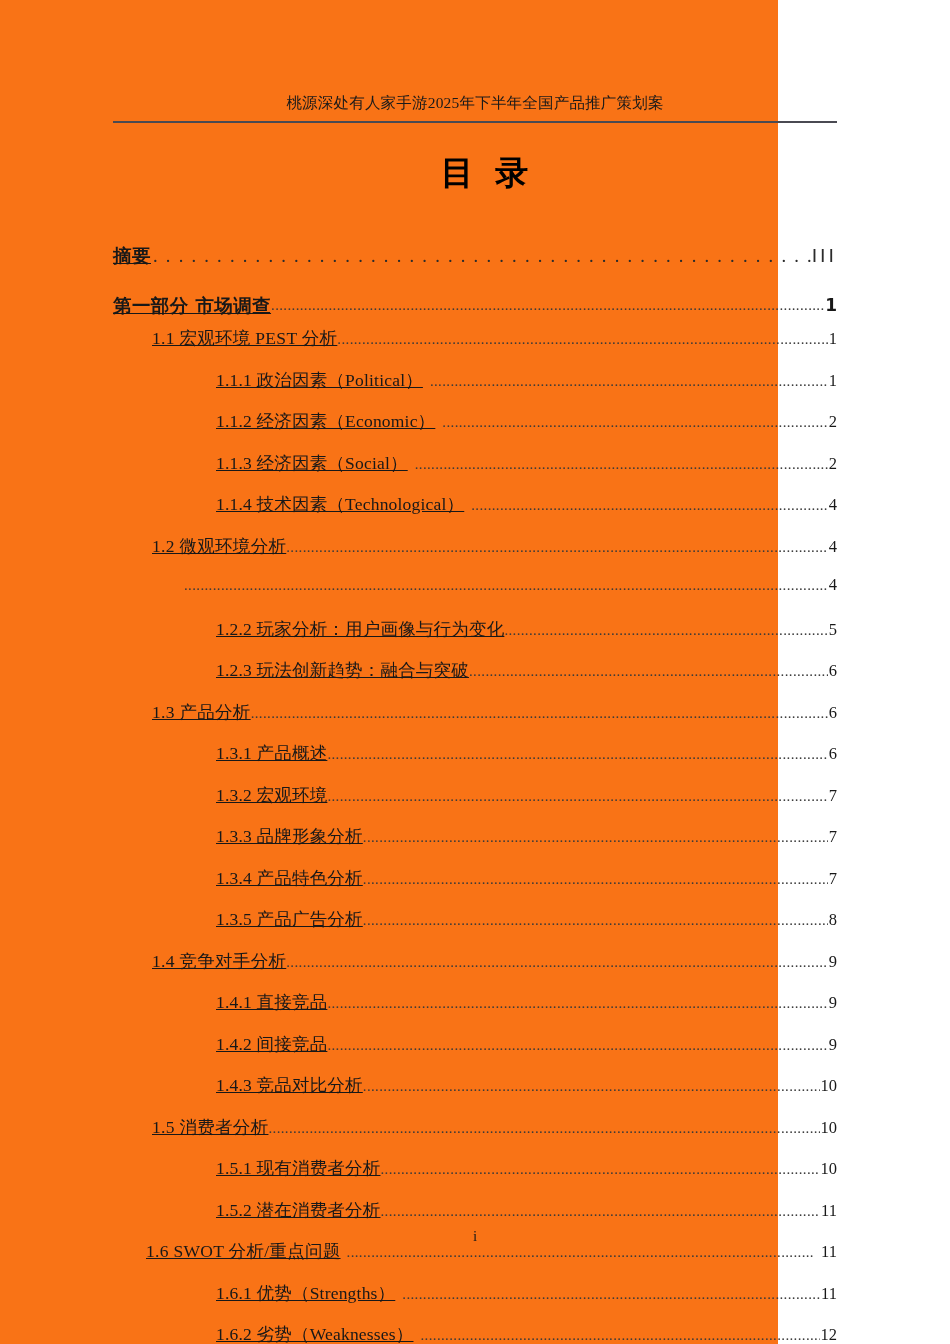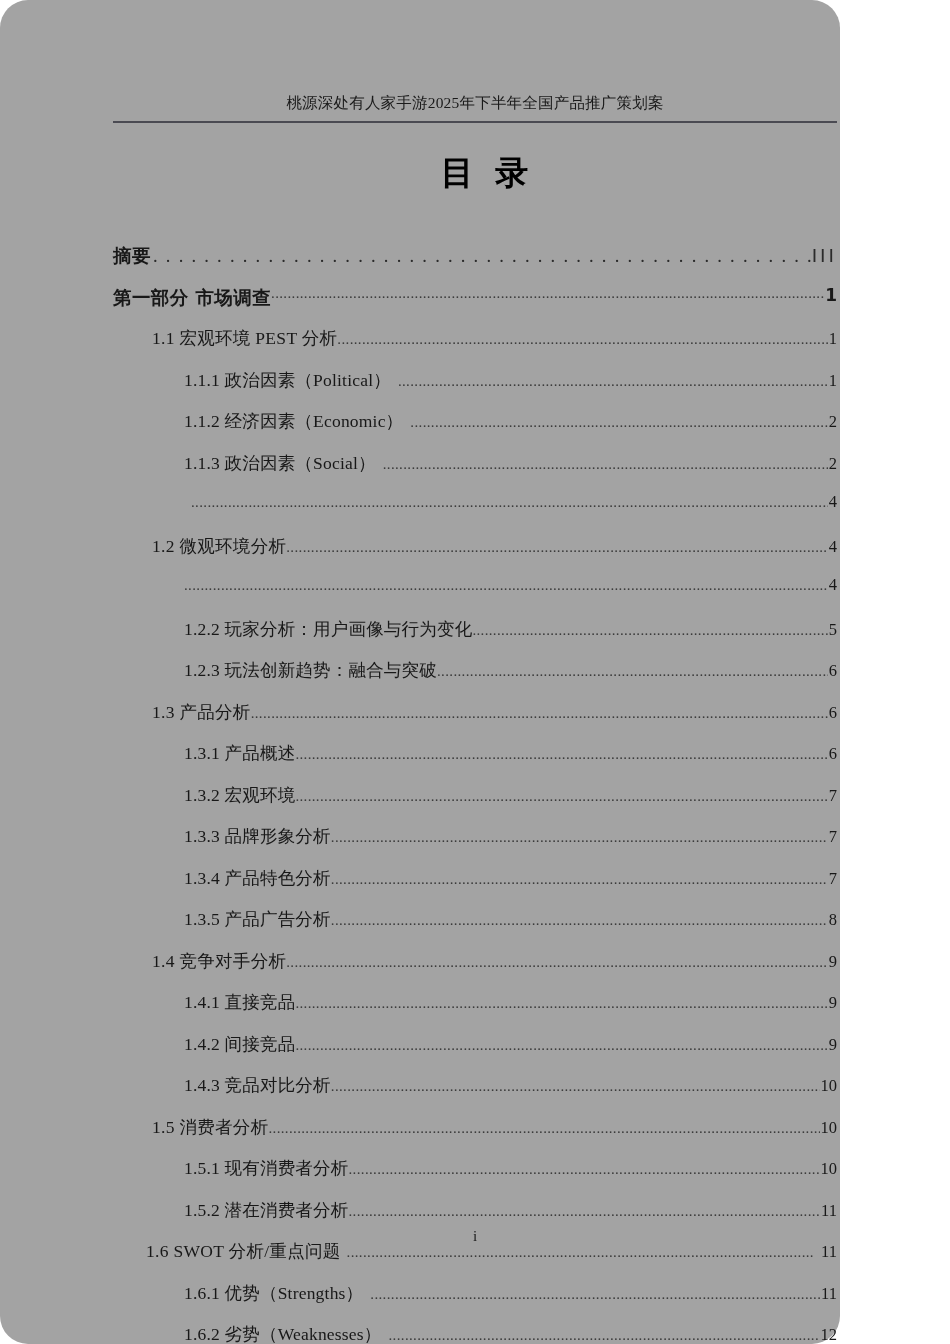--- a/index.html
+++ b/index.html
@@ -12,24 +12,23 @@
     height: 1344px;
     position: relative;
     font-family: "Liberation Serif", "DejaVu Serif", serif;
     color: #000000;
     overflow: hidden;
   }
 
   .page {
     position: absolute;
     inset: 0;
-    width: 840px;
+    width: 778px;
     height: 1344px;
-    background: #a3a3a3;
-    border-radius: 28px;
+    background: #f97316;
   }
 
   
   .header-block {
     position: absolute;
     left: 113px;
     top: 92px;
     width: 724px;
   }
   .header-text {
@@ -75,20 +74,21 @@
     align-items: flex-end;
     width: 100%;
     height: 41.5px;
     box-sizing: border-box;
     white-space: nowrap;
   }
 
   .toc-label {
     flex: 0 0 auto;
     color: #181818;
+    text-decoration: underline;
   }
   .toc-leader {
     flex: 1 1 auto;
     overflow: hidden;
     position: relative;
     min-width: 8px;
   }
   .toc-leader::after {
     content: "........................................................................................................................................................................................";
     display: block;
@@ -124,21 +124,21 @@
   .lvl-abstract .toc-page {
     font-family: "DejaVu Sans", "Liberation Sans", sans-serif;
     font-size: 18.5px;
     letter-spacing: 3px;
     color: #2b2b2b;
   }
 
   
   .lvl-1 {
     padding-left: 0;
-    align-items: flex-start;
+    align-items: center;
   }
   .lvl-1 .toc-label {
     font-family: "DejaVu Sans", "Liberation Sans", sans-serif;
     font-weight: bold;
     font-size: 18.5px;
     letter-spacing: 0.4px;
   }
   .lvl-1 .toc-leader::after {
     font-size: 15px;
     letter-spacing: 0.35px;
@@ -175,20 +175,21 @@
   }
 
   
   .lvl-3 {
     padding-left: 71px;
     align-items: baseline;
   }
   .lvl-3 .toc-label {
     font-size: 17.5px;
     letter-spacing: 0.2px;
+    margin-left: 32px;
   }
   .lvl-3 .toc-leader::after {
     font-size: 15px;
     letter-spacing: 0.35px;
     color: #3a3a3a;
   }
   .lvl-3 .toc-page {
     font-size: 16.5px;
   }
 
@@ -240,25 +241,26 @@
         <span class="toc-label">1.1.1 政治因素（Political）</span>
         <span class="toc-leader"></span>
         <span class="toc-page">1</span>
       </div>
       <div class="toc-entry lvl-3 gap-leader">
         <span class="toc-label">1.1.2 经济因素（Economic）</span>
         <span class="toc-leader"></span>
         <span class="toc-page">2</span>
       </div>
       <div class="toc-entry lvl-3 gap-leader">
-        <span class="toc-label">1.1.3 政治因素（Social）</span>
+        <span class="toc-label">1.1.3 经济因素（Social）</span>
         <span class="toc-leader"></span>
         <span class="toc-page">2</span>
       </div>
       <div class="toc-entry lvl-3 gap-leader">
+        <span class="toc-label">1.1.4 技术因素（Technological）</span>
         <span class="toc-leader"></span>
         <span class="toc-page">4</span>
       </div>
       <div class="toc-entry lvl-2">
         <span class="toc-label">1.2  微观环境分析</span>
         <span class="toc-leader"></span>
         <span class="toc-page">4</span>
       </div>
       <div class="toc-entry lvl-3">
         <span class="toc-leader"></span>

